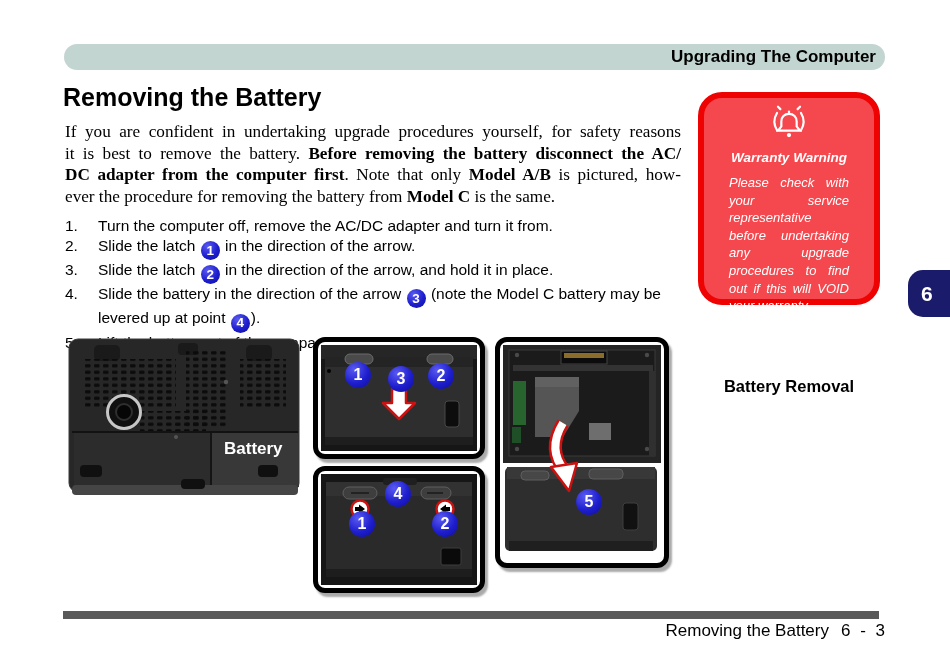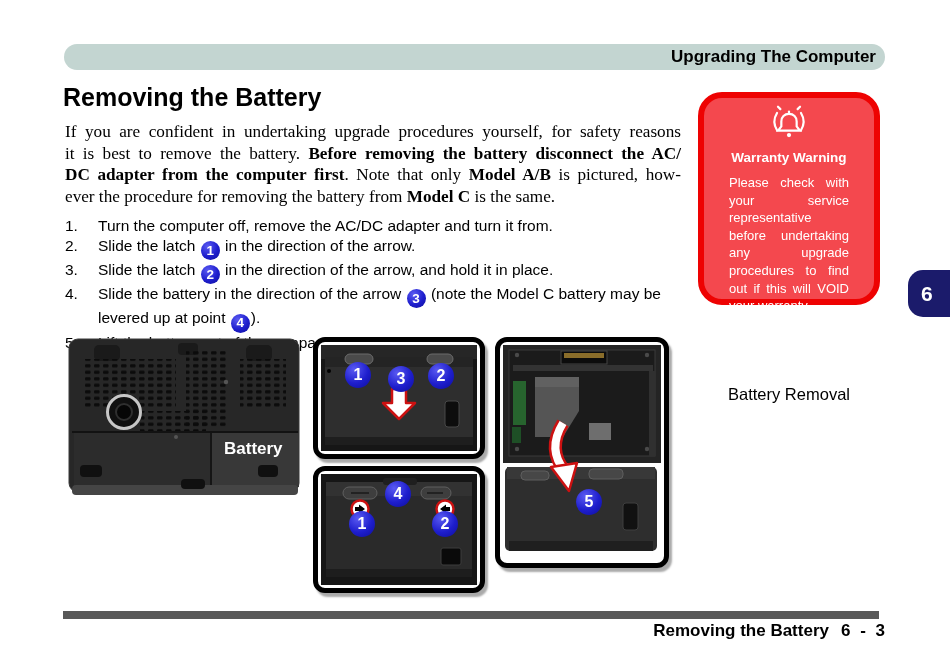--- a/index.html
+++ b/index.html
@@ -23,21 +23,21 @@
   .step-num{flex:0 0 33px;}
   .step-text{flex:1;}
 
   .badge{display:inline-flex;width:19px;height:19px;border-radius:50%;
     background:radial-gradient(circle at 35% 28%, #5a5af2 0%, var(--badge-blue,#1e1ecd) 55%, #0d0d99 100%);
     color:#fff;font-weight:bold;font-size:13.5px;align-items:center;justify-content:center;
     vertical-align:-4px;margin:0 1px;font-family:"Liberation Sans",sans-serif;}
 
   .warning-box{position:absolute;left:698px;top:92px;width:182px;height:213px;
     background:var(--warning-bg,#f4484e);border:6px solid var(--warning-border,#ee0202);
-    border-radius:24px;color:#fff;text-align:center;padding:6px 9px 0;}
+    border-radius:24px;color:#fff;text-align:center;padding:6px 9px 0;font-style:italic;}
   .warn-title{font-size:13.5px;font-weight:bold;margin-top:2px;}
   .warn-body{font-size:13px;line-height:17.6px;text-align:justify;margin:9px 16px 0;color:#fff;}
 
   .chapter-tab{position:absolute;left:908px;top:270px;width:48px;height:47px;
     background:var(--tab-navy,#1b1b6b);border-radius:15px 0 0 15px;color:#fff;
     font-size:21px;font-weight:bold;display:flex;align-items:center;padding-left:13px;}
 
   .fig-left{position:absolute;left:66px;top:337px;width:236px;height:163px;margin:0;}
   .battery-label{position:absolute;left:158px;top:102px;color:#fff;font-weight:bold;font-size:17px;}
 
@@ -47,25 +47,25 @@
   .fig-mid-top{left:313px;top:337px;width:172px;height:122px;}
   .fig-mid-bottom{left:313px;top:466px;width:172px;height:127px;}
   .fig-right{left:495px;top:337px;width:174px;height:231px;}
 
   .fig-badge{position:absolute;width:26px;height:26px;border-radius:50%;
     background:radial-gradient(circle at 35% 28%, #5a5af2 0%, var(--badge-blue,#1e1ecd) 55%, #0d0d99 100%);
     color:#fff;font-weight:bold;font-size:16px;display:flex;align-items:center;justify-content:center;}
 
   .fig-caption{position:absolute;left:700px;top:377px;width:178px;text-align:center;}
   .cap-italic{font-family:"Liberation Serif",serif;font-style:italic;font-size:19px;}
-  .cap-bold{font-size:16.5px;font-weight:normal;margin-top:8px;}
+  .cap-bold{font-size:16.5px;font-weight:bold;margin-top:0;}
 
   .footer-bar{position:absolute;left:63px;top:611px;width:816px;height:8px;
     background:var(--footer-bar,#595959);}
-  .footer-text{position:absolute;right:65px;top:621px;font-size:17px;font-weight:bold;}
+  .footer-text{position:absolute;right:65px;top:621px;font-size:17px;font-weight:normal;}
   .footer-text .pageno{margin-left:12px;word-spacing:5px;}
 </style>
 </head>
 <body>
 
 <div class="page">
 
   <div class="header-bar">
     <span>Upgrading The Computer</span>
   </div>

